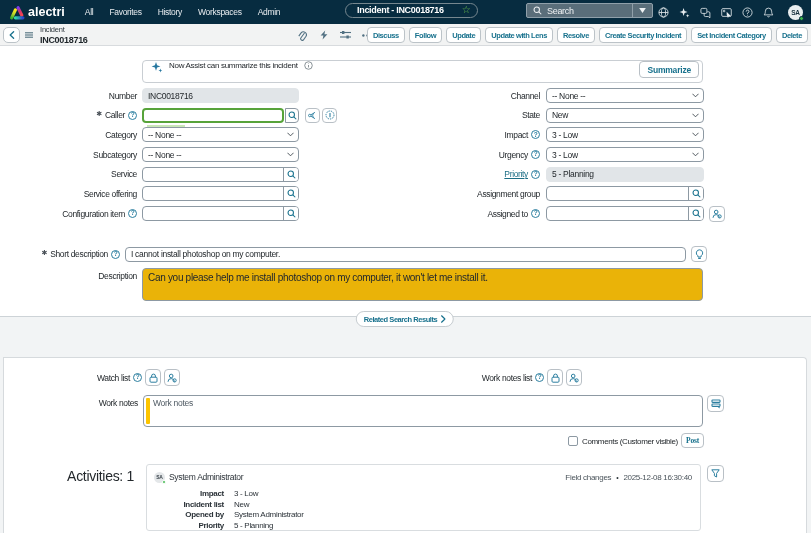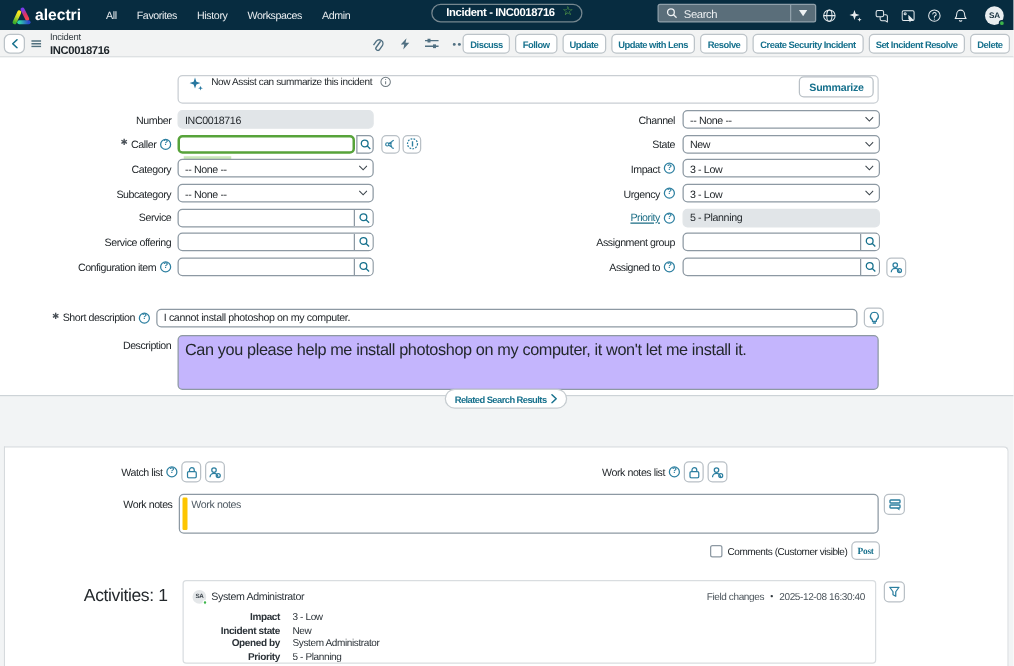--- a/index.html
+++ b/index.html
@@ -6,21 +6,21 @@
   html,body { width:811px; height:533px; overflow:hidden; }
   body { font-family:"Liberation Sans", sans-serif; -webkit-font-smoothing:antialiased; letter-spacing:-0.3px; }
   .screen { position:relative; width:811px; height:533px; background:#f2f4f5; overflow:hidden; }
 
   
   .topbar { position:absolute; top:0; left:0; width:811px; height:24px; background:#072c40; display:flex; align-items:center; }
   .brand { display:flex; align-items:center; gap:3px; margin-left:9px; }
   .brand-text { color:#fff; font-size:12.5px; font-weight:700; letter-spacing:0; margin-top:-1px; }
   .topnav { display:flex; align-items:center; margin-left:12px; }
   .topnav .nav-item { color:#e9edf0; font-size:8.5px; font-weight:500; padding:0 8px; cursor:default; }
-  .ctx-pill { position:absolute; left:345px; top:2.5px; height:15px; border:1px solid #76878f; border-radius:8px; display:flex; align-items:center; padding:0 7px 0 11px; gap:6px; }
+  .ctx-pill { position:absolute; left:345px; top:2.5px; height:15px; border:1px solid #76878f; border-radius:8px; display:flex; align-items:center; padding:0 7px 0 11px; gap:18px; }
   .ctx-pill .pill-label { color:#fff; font-size:9px; font-weight:700; }
   .pill-star { color:#6cc04a; font-size:10px; line-height:10px; margin-top:-1px; }
   .searchbox { position:absolute; left:526px; top:3px; width:127px; height:15px; border:1px solid #90a0aa; background:#5a6e7a; border-radius:2px; display:flex; align-items:center; }
   .searchbox .s-main { flex:1; display:flex; align-items:center; gap:5px; padding-left:6px; height:100%; }
   .searchbox .s-text { color:#eef1f3; font-size:9px; }
   .searchbox .s-caret { width:20px; height:100%; border-left:1px solid #90a0aa; display:flex; align-items:center; justify-content:center; }
   .hicons { position:absolute; left:658px; top:0; height:24px; display:flex; align-items:center; gap:10px; }
   .hicon { width:11px; height:11px; color:#e6ebee; display:flex; align-items:center; justify-content:center; }
   .hicon svg { display:block; }
   .avatar { position:relative; width:15px; height:15px; border-radius:50%; background:#e9eef0; color:#16303e; font-size:6.5px; font-weight:700; display:flex; align-items:center; justify-content:center; margin-left:4px; }
@@ -68,21 +68,21 @@
   .refbox input { flex:1; border:0; outline:none; font-size:8.5px; color:#23282c; font-family:"Liberation Sans",sans-serif; letter-spacing:-0.3px; padding-left:5px; min-width:0; background:transparent; }
   .refbox .ref-search { width:15px; border-left:1px solid #8d99a3; display:flex; align-items:center; justify-content:center; color:#17718d; background:#fff; flex:none; }
   .sidebtn { width:15px; height:15px; border:1px solid #b9c0c6; border-radius:4px; background:#fff; color:#2c7fa0; display:flex; align-items:center; justify-content:center; flex:none; }
   .caller-input { flex:none; width:142px; height:15px; border:2px solid #57a33a; border-radius:4px; font-size:8.5px; letter-spacing:-0.3px; padding-left:3px; color:#1d2429; background:#fff; display:flex; align-items:center; }
   .caller-input .hl-green { background:#c9e7b8; padding:1px 1px;margin-top:32px; }
   .caller-search { width:14px; height:15px; margin-left:1px; border:1px solid #8d99a3; border-radius:0 4px 4px 0; background:#fff; color:#17718d; display:flex; align-items:center; justify-content:center; flex:none; }
   .fullrow { position:absolute; left:0; display:flex; align-items:center; }
   .fullrow .flabel { width:137px; }
   .fullrow .fbig { margin-left:5px; width:561px; display:flex; }
   .sd-input { width:100%; height:15px; border:1px solid #8d99a3; border-radius:4px; font-size:8.5px; font-family:"Liberation Sans",sans-serif; letter-spacing:-0.3px; padding-left:5px; outline:none; color:#23282c; background:#fff; }
-  .desc-area { width:100%; height:44px; border:1px solid #8d99a3; border-radius:4px; font-size:13px; font-family:"Liberation Sans",sans-serif; letter-spacing:-0.3px; padding:3px 5px; outline:none; color:#23282c; resize:none; overflow:hidden; line-height:1.25; background:#c4b5fd; }
+  .desc-area { width:100%; height:33px; border:1px solid #8d99a3; border-radius:4px; font-size:10px; font-family:"Liberation Sans",sans-serif; letter-spacing:-0.3px; padding:3px 5px; outline:none; color:#23282c; resize:none; overflow:hidden; line-height:1.25; background:#eab308; }
 
   
   .related-btn { position:absolute; left:405px; transform:translateX(-50%); top:311px; height:16px; background:#fff; border:1px solid #c6ccd0; border-radius:9px; color:#17718d; font-size:7.5px; font-weight:700; letter-spacing:-0.45px; display:flex; align-items:center; gap:4px; padding:0 7px; z-index:5; font-family:"Liberation Sans",sans-serif; }
   .tabs { position:absolute; left:3px; top:342px; display:flex; align-items:flex-end; gap:2px; z-index:3; }
   .tab { height:15px; display:flex; align-items:center; padding:0 4px; font-size:8px; letter-spacing:-0.45px; border:1px solid #c9ced2; border-bottom:none; border-radius:4px 4px 0 0; background:#e6e8e9; color:#1b2023; }
   .tab.active { background:#fff; color:#2b7d36; font-weight:400; border-top:3px solid #1e7a33; border-left-color:#c9ced2; height:16px; border-bottom:1px solid #fff; margin-bottom:-1px; }
   .panel { position:absolute; left:3px; top:357px; width:804px; height:176px; background:#fff; border:1px solid #d6dadd; border-bottom:none; border-radius:0 4px 0 0; }
 
   .wl-row { position:absolute; top:11px; left:0; width:100%; height:17px; }
   .wl-left { position:absolute; left:0; top:0; display:flex; align-items:center; }
@@ -272,21 +272,21 @@
           </svg>
       </span>
     </div>
     <div class="tb-buttons">
       <button class="tb-btn">Discuss</button>
       <button class="tb-btn">Follow</button>
       <button class="tb-btn">Update</button>
       <button class="tb-btn">Update with Lens</button>
       <button class="tb-btn">Resolve</button>
       <button class="tb-btn">Create Security Incident</button>
-      <button class="tb-btn">Set Incident Resolve</button>
+      <button class="tb-btn">Set Incident Category</button>
       <button class="tb-btn">Delete</button>
     </div>
   </div>
 
   <div class="form-area">
 
     <div class="banner">
       <svg width="12" height="12" viewBox="0 0 12 12" fill="#2878a0">
           <path d="M5 1 L6.1 4.3 L9.4 5.4 L6.1 6.5 L5 9.8 L3.9 6.5 L0.6 5.4 L3.9 4.3 Z"></path>
           <path d="M9.4 7.6 L9.9 9 L11.3 9.5 L9.9 10 L9.4 11.4 L8.9 10 L7.5 9.5 L8.9 9 Z"></path>
@@ -648,21 +648,21 @@
           <span class="dot">•</span>
           <span>2025-12-08 16:30:40</span>
         </span>
       </div>
       <div class="act-changes">
         <div class="chg-row">
           <span class="chg-field">Impact</span>
           <span class="chg-value">3 - Low</span>
         </div>
         <div class="chg-row">
-          <span class="chg-field">Incident state</span>
+          <span class="chg-field">Incident list</span>
           <span class="chg-value">New</span>
         </div>
         <div class="chg-row">
           <span class="chg-field">Opened by</span>
           <span class="chg-value">System Administrator</span>
         </div>
         <div class="chg-row">
           <span class="chg-field">Priority</span>
           <span class="chg-value">5 - Planning</span>
         </div>

